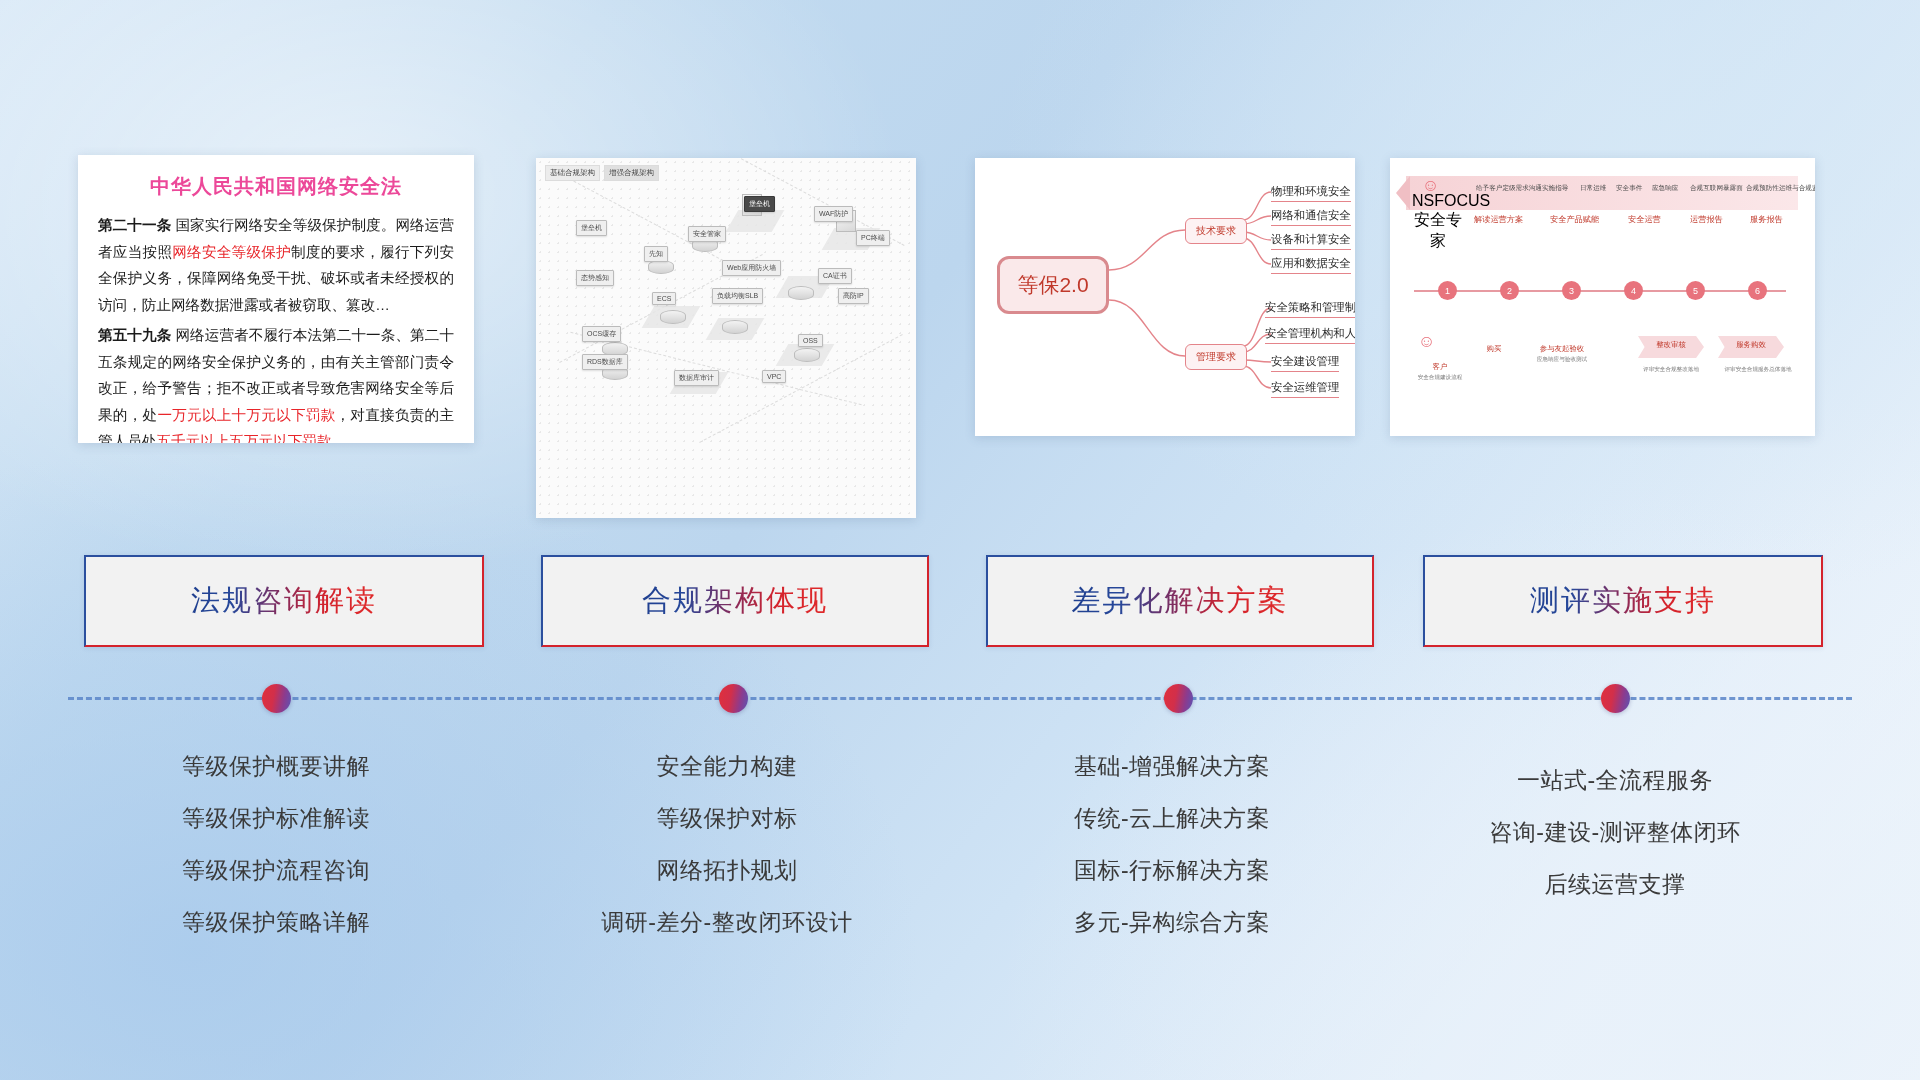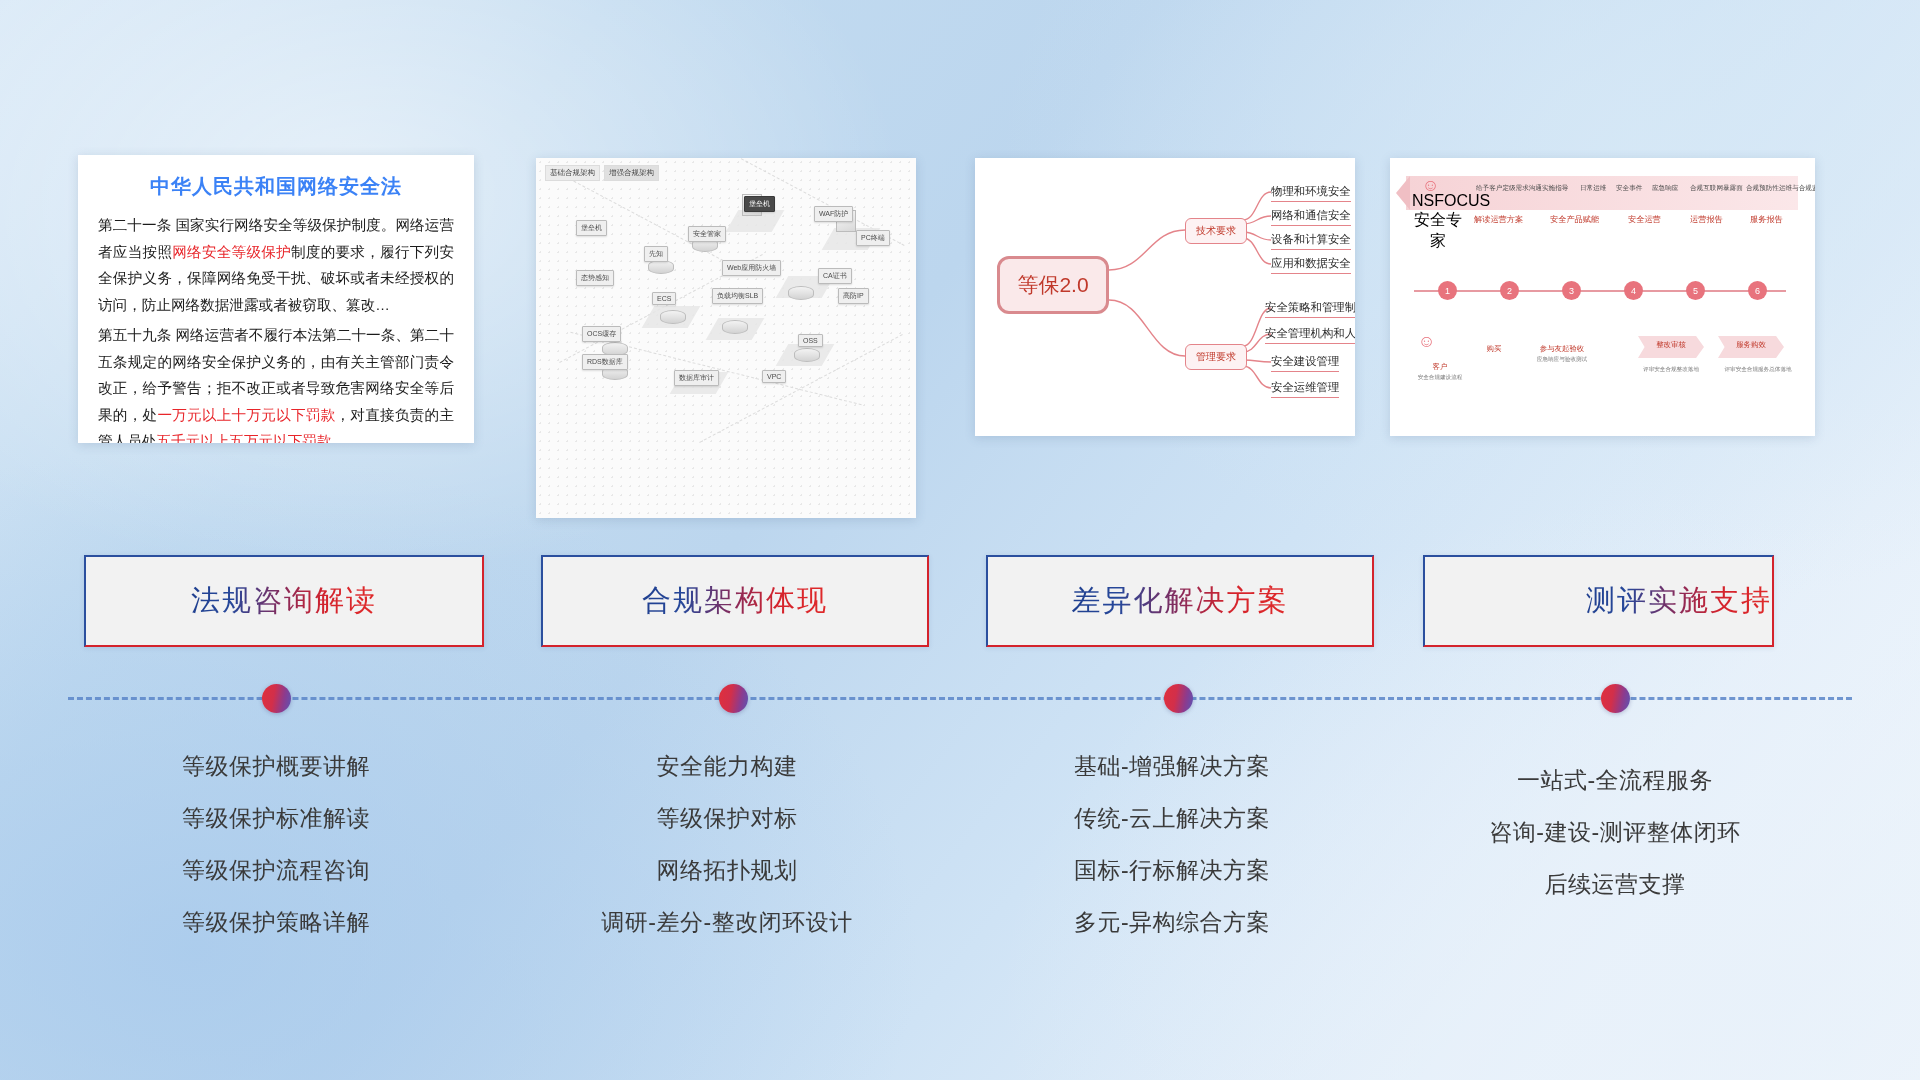--- a/index.html
+++ b/index.html
@@ -22,23 +22,23 @@
     position:absolute; background:#fff;
     box-shadow:0 2px 10px rgba(60,90,130,0.18);
     overflow:hidden;
   }
   .card.c1 { left:78px;  top:5px; width:396px; height:288px; padding:18px 20px 10px; }
   .card.c2 { left:536px; top:8px; width:380px; height:360px; }
   .card.c3 { left:975px; top:8px; width:380px; height:278px; }
   .card.c4 { left:1390px;top:8px; width:425px; height:278px; }
 
   
-  .law-title { text-align:center; font-size:20px; font-weight:bold; color:#3b82f6; letter-spacing:1px; margin-bottom:12px; }
+  .law-title { text-align:center; font-size:20px; font-weight:bold; color:#ec4899; letter-spacing:1px; margin-bottom:12px; }
   .law-p { font-size:14.6px; line-height:1.82; color:#1b1b1b; text-align:justify; margin-bottom:4px; }
-  .law-p .art { font-weight:normal; }
+  .law-p .art { font-weight:bold; }
   .law-p .hl { color:#e8252a; }
 
   
   .arch { position:relative; width:100%; height:100%; background:#fbfbfb; }
   .arch .dotgrid { position:absolute; inset:0;
     background-image:radial-gradient(#e2e2e2 1px, transparent 1px);
     background-size:9px 9px; opacity:.75; }
   .arch .tabs { position:absolute; left:9px; top:7px; display:flex; gap:4px; z-index:4; }
   .arch .tabs span { font-size:7.5px; color:#4a4a4a; padding:2px 4px; background:#ececec; border:1px solid #dcdcdc; white-space:nowrap; }
   .arch .tabs span.on { background:#e0e0e0; }
@@ -97,21 +97,21 @@
     margin-left:8px;
   }
   .tbox span {
     font-size:29px; font-weight:500; letter-spacing:2px;
     background:linear-gradient(92deg,#1f3f8f 0%,#27489a 22%,#8a2a59 50%,#d4232c 72%,#e02a2a 100%);
     -webkit-background-clip:text; background-clip:text; color:transparent;
   }
   .tbox.b1 { left:76px;  width:400px; }
   .tbox.b2 { left:533px; width:388px; }
   .tbox.b3 { left:978px; width:388px; }
-  .tbox.b4 { left:1415px;width:351px;justify-content:flex-end; }
+  .tbox.b4 { left:1415px;width:400px; }
 
   
   .tl { position:absolute; top:697px; left:68px; width:1784px; height:3px; }
   .tl .dash { position:absolute; top:0; left:0; width:100%; height:0;
               border-top:3px dashed #5b86c9; opacity:.85; }
   .dot { position:absolute; top:-13px; width:29px; height:29px; border-radius:50%;
          background:linear-gradient(100deg,#e0303c 0%,#d22f4a 40%,#8c3b8e 72%,#5a54b4 100%);
          box-shadow:0 1px 4px rgba(60,60,120,.3); }
 
   

